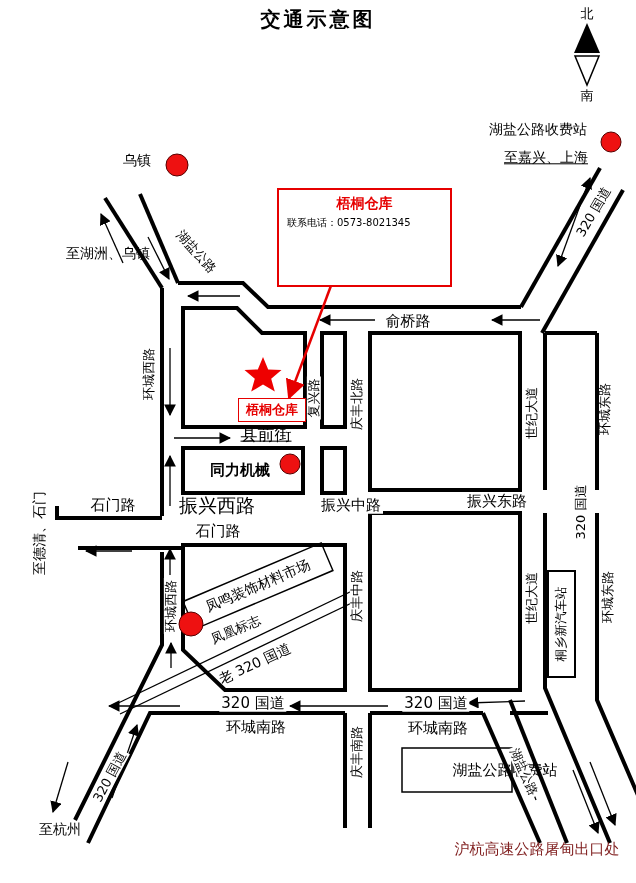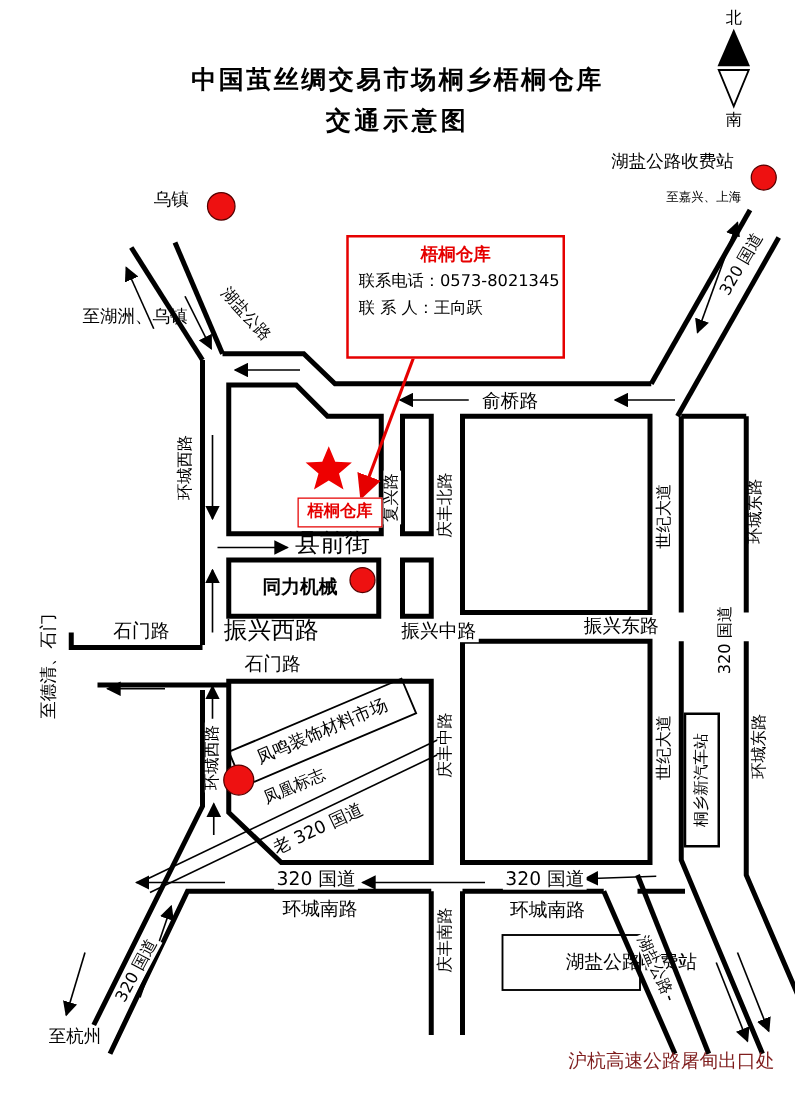--- a/index.html
+++ b/index.html
@@ -9,21 +9,21 @@
   .titles{position:absolute;left:0;top:0;width:636px;text-align:center;z-index:6;}
   .t1{font-size:20px;font-weight:bold;letter-spacing:2px;margin-top:50px;color:#000;}
   .t2{font-size:20px;font-weight:bold;letter-spacing:3px;margin-top:6px;color:#000;}
   .lbl{position:absolute;white-space:nowrap;color:#000;z-index:5;line-height:1.1;
        transform:translate(-50%,-50%);}
   .lbl.bg{background:#fff;padding:0 2px;}
   .compass-n,.compass-s{position:absolute;font-size:13px;z-index:6;transform:translate(-50%,-50%);}
   .infobox{position:absolute;left:277px;top:188px;width:171px;height:95px;
            border:2px solid #e60000;background:#fff;z-index:7;}
   .infobox .ib-title{color:#e60000;font-weight:bold;font-size:14px;text-align:center;margin-top:5px;}
-  .infobox .ib-line{font-size:13px;color:#000;margin:3px 0 0 8px;letter-spacing:0;}
+  .infobox .ib-line{font-size:10px;color:#000;margin:3px 0 0 8px;letter-spacing:0;}
   .whbox{position:absolute;left:238px;top:398px;width:66px;height:22px;border:1.5px solid #e60000;
          background:#fff;color:#e60000;font-size:13px;font-weight:bold;text-align:center;
          line-height:21px;z-index:7;}
 </style>
 </head>
 <body>
 
 <div class="stage">
 
   <svg class="map" width="636" height="883" viewBox="0 0 636 883">
@@ -123,46 +123,44 @@
       <circle cx="177" cy="165" r="11" fill="#ee1111" stroke="#550000" stroke-width="1"></circle>
       <circle cx="611" cy="142" r="10" fill="#ee1111" stroke="#550000" stroke-width="1"></circle>
       <circle cx="290" cy="464" r="10" fill="#ee1111" stroke="#550000" stroke-width="1"></circle>
       <circle cx="191" cy="624" r="12" fill="#ee1111" stroke="#550000" stroke-width="1"></circle>
       <path fill="#ee0000" d="M263,357 L268.2,369.4 L281.5,370 L271.2,378.7 L274.8,391.6 L263,384.4 L251.2,391.6 L254.8,378.7 L244.5,370 L257.8,369.4 Z"></path>
       <path d="M332,283 L289,398" stroke="#e60000" stroke-width="2.5" fill="none" marker-end="url(#ahr)"></path>
     </g>
   </svg>
 
   <div class="titles">
-    <div class="t1">中国茧丝绸交易市场桐乡梧桐仓库</div>
     <div class="t2">交通示意图</div>
   </div>
 
   <div class="compass-n" style="left:587px;top:14px;">北</div>
   <div class="compass-s" style="left:587px;top:96px;">南</div>
 
   <div class="infobox">
     <div class="ib-title">梧桐仓库</div>
     <div class="ib-line">联系电话：0573-8021345</div>
-    <div class="ib-line">联 系 人：王向跃</div>
   </div>
 
   <div class="whbox">梧桐仓库</div>
 
   <div>
       <div class="lbl" style="left: 538px; top: 130px; font-size: 14px; transform: translate(-50%, -50%) rotate(0deg);">湖盐公路收费站</div>
-      <div class="lbl" style="left: 563px; top: 158px; font-size: 10px; transform: translate(-50%, -50%) rotate(0deg);">至嘉兴、上海</div>
+      <div class="lbl" style="left: 546px; top: 158px; font-size: 14px; transform: translate(-50%, -50%) rotate(0deg); text-decoration: underline;">至嘉兴、上海</div>
       <div class="lbl" style="left: 137px; top: 161px; font-size: 14px; transform: translate(-50%, -50%) rotate(0deg);">乌镇</div>
       <div class="lbl" style="left: 108px; top: 206px; font-size: 14px; transform: translate(-50%, -50%) rotate(0deg); margin-top: 48px;">至湖洲、乌镇</div>
       <div class="lbl bg" style="left: 196px; top: 252px; font-size: 13px; transform: translate(-50%, -50%) rotate(48deg);">湖盐公路</div>
       <div class="lbl bg" style="left: 594px; top: 212px; font-size: 13px; transform: translate(-50%, -50%) rotate(-60deg);">320 国道</div>
       <div class="lbl bg" style="left: 408px; top: 321px; font-size: 15px; transform: translate(-50%, -50%) rotate(0deg);">俞桥路</div>
       <div class="lbl bg" style="left: 314px; top: 398px; font-size: 13px; transform: translate(-50%, -50%) rotate(-90deg);">复兴路</div>
       <div class="lbl bg" style="left: 357px; top: 404px; font-size: 13px; transform: translate(-50%, -50%) rotate(-90deg);">庆丰北路</div>
-      <div class="lbl" style="left: 266px; top: 434px; font-size: 20px; transform: translate(-50%, -50%) rotate(0deg);">县前街</div>
+      <div class="lbl" style="left: 266px; top: 434px; font-size: 17px; transform: translate(-50%, -50%) rotate(0deg); text-decoration: underline;">县前街</div>
       <div class="lbl" style="left: 240px; top: 470px; font-size: 15px; transform: translate(-50%, -50%) rotate(0deg); font-weight: bold;">同力机械</div>
       <div class="lbl" style="left: 217px; top: 505px; font-size: 19px; transform: translate(-50%, -50%) rotate(0deg);">振兴西路</div>
       <div class="lbl bg" style="left: 351px; top: 505px; font-size: 15px; transform: translate(-50%, -50%) rotate(0deg);">振兴中路</div>
       <div class="lbl bg" style="left: 497px; top: 501px; font-size: 15px; transform: translate(-50%, -50%) rotate(0deg);">振兴东路</div>
       <div class="lbl" style="left: 113px; top: 505px; font-size: 15px; transform: translate(-50%, -50%) rotate(0deg);">石门路</div>
       <div class="lbl" style="left: 218px; top: 531px; font-size: 15px; transform: translate(-50%, -50%) rotate(0deg);">石门路</div>
       <div class="lbl" style="left: 40px; top: 533px; font-size: 14px; transform: translate(-50%, -50%) rotate(-90deg);">至德清、石门</div>
       <div class="lbl bg" style="left: 149px; top: 374px; font-size: 13px; transform: translate(-50%, -50%) rotate(-90deg);">环城西路</div>
       <div class="lbl bg" style="left: 171px; top: 606px; font-size: 13px; transform: translate(-50%, -50%) rotate(-90deg);">环城西路</div>
       <div class="lbl" style="left: 258px; top: 586px; font-size: 14px; transform: translate(-50%, -50%) rotate(-23deg);">凤鸣装饰材料市场</div>

